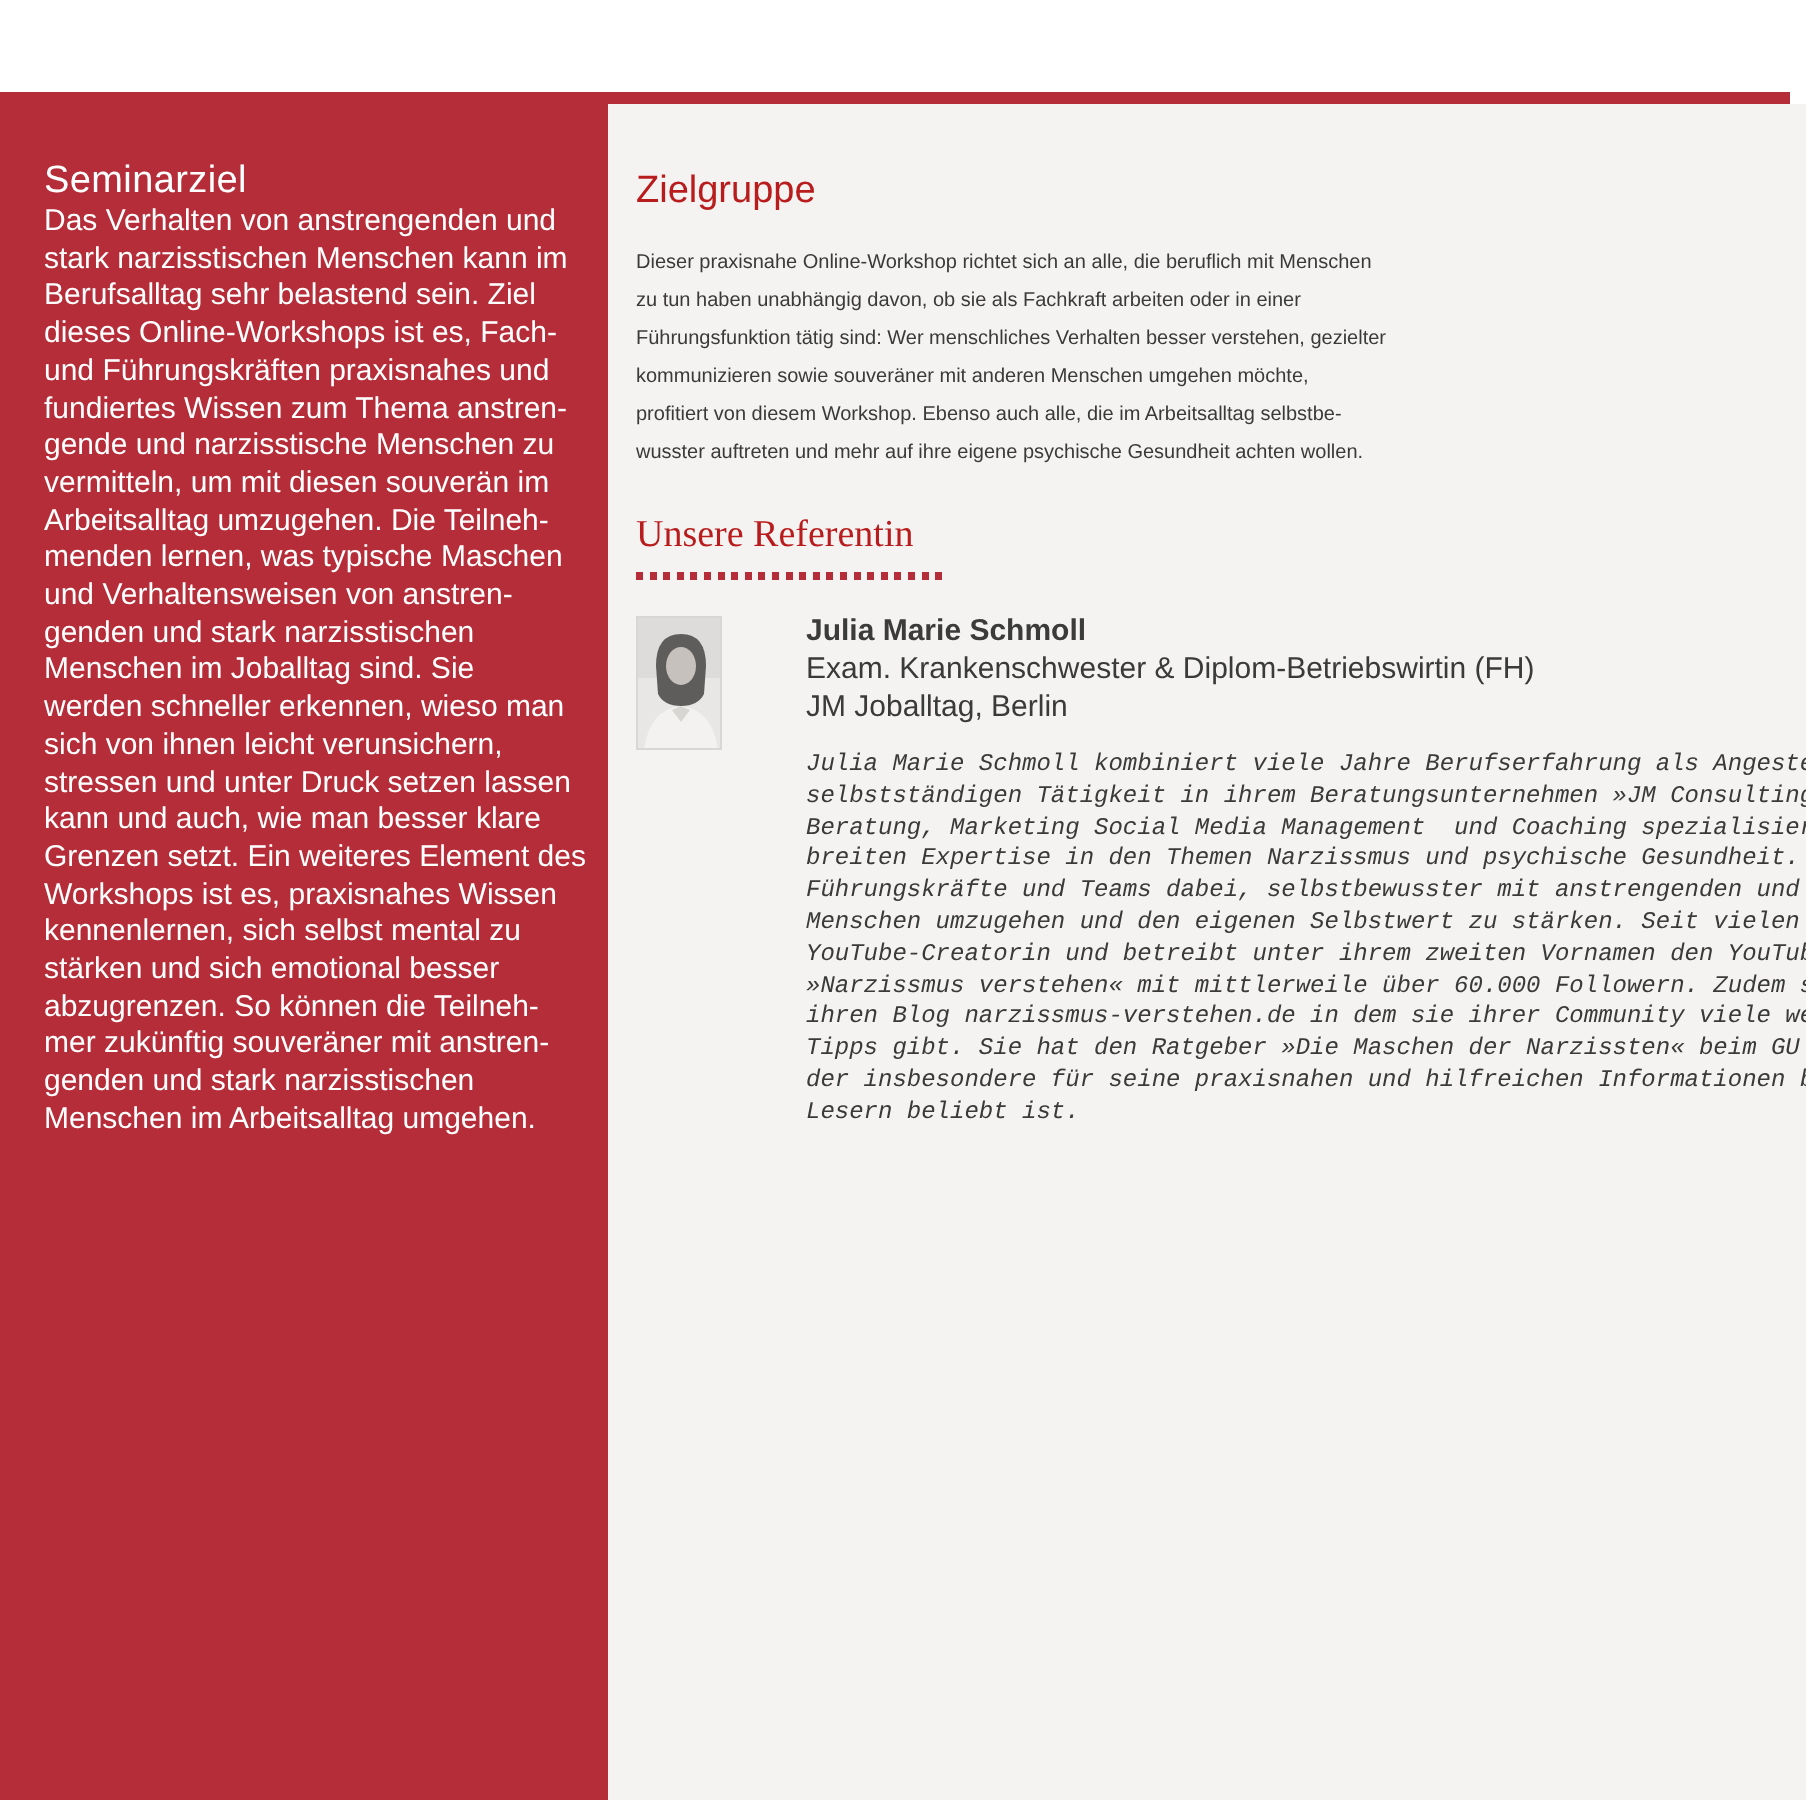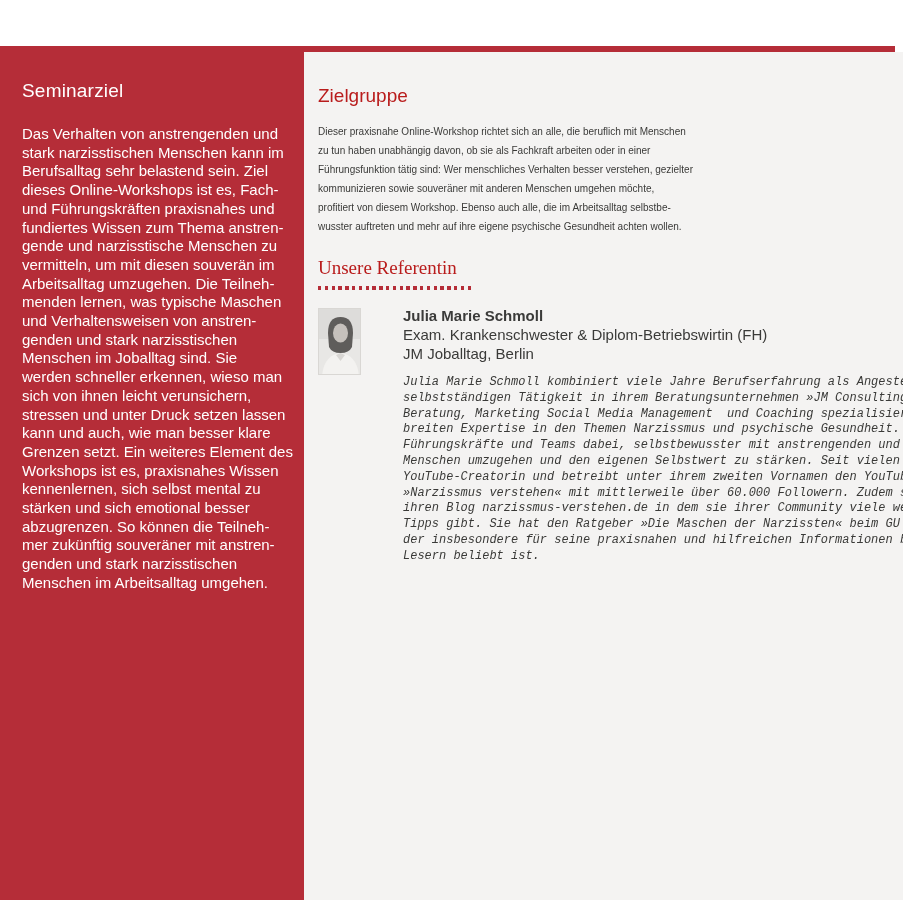--- a/index.html
+++ b/index.html
@@ -31,21 +31,20 @@
     background:var(--red);
     color:#ffffff;
     padding:34px 16px 0 22px;
   }
   .sidebar h2{
     font-size:19px;
     font-weight:normal;
     letter-spacing:.2px;
   }
   .sidebar .body{
-    margin-top:23px;
     font-size:15px;
     line-height:18.7px;
     white-space:pre;
   }
   
   .content{
     position:absolute;
     left:304px; top:52px; right:0; bottom:0;
     background:var(--bg);
     padding:33px 0 0 14px;

